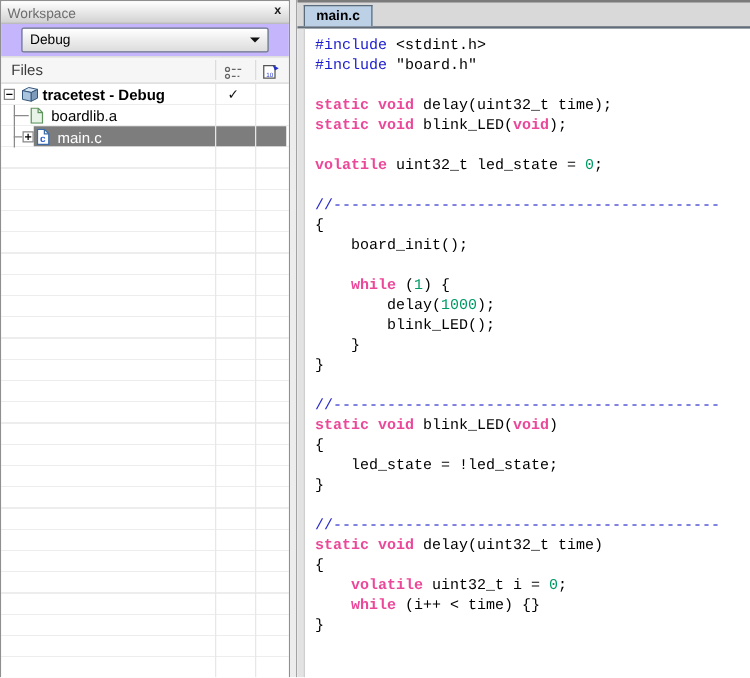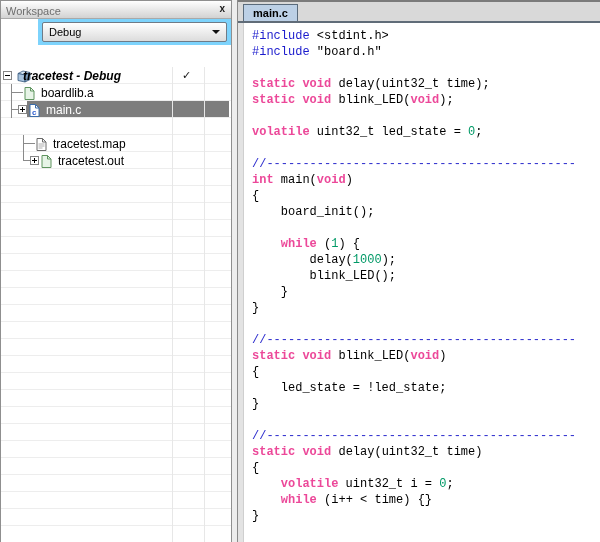--- a/index.html
+++ b/index.html
@@ -6,21 +6,21 @@
   .app{position:relative;width:600px;height:542px;overflow:hidden;
        font-family:"Liberation Sans",sans-serif;background:#fff;}
 
   
   .workspace-panel{position:absolute;left:0;top:0;width:232px;height:542px;
     box-sizing:border-box;border:1px solid #8f8f8f;border-bottom:none;background:#fff;}
   .panel-titlebar{height:17px;background:linear-gradient(#ffffff,#d2d2d2);
     border-bottom:1px solid #a9a9a9;position:relative;}
   .panel-title{font-size:11px;color:#6e6e6e;padding-left:5px;line-height:17px;}
   .panel-close{position:absolute;right:6px;top:2px;font-size:10px;font-weight:bold;color:#1a1a1a;cursor:default;}
-  .combo-row{height:26px;box-sizing:border-box;padding:3px 4px;background:#7dd3fc;margin-left:37px;}
+  .combo-row{height:26px;box-sizing:border-box;padding:3px 16px;background:#c4b5fd;}
   .combo{position:relative;height:20px;box-sizing:border-box;border:1px solid #6f7b87;border-radius:2px;
     background:linear-gradient(#ffffff,#dcdcdc);font-size:11px;line-height:18px;padding-left:6px;color:#000;}
   .combo-arrow{position:absolute;right:6px;top:7px;width:0;height:0;
     border-left:4px solid transparent;border-right:4px solid transparent;border-top:4px solid #111;}
   .files-header{height:22px;box-sizing:border-box;background:#f6f6f6;border-top:1px solid #d8d8d8;
     border-bottom:1px solid #d4d4d4;position:relative;font-size:12px;color:#3a3a3a;line-height:21px;padding-left:8px;}
   .hdr-sep{position:absolute;top:2px;bottom:2px;width:1px;background:#dcdcdc;}
   .hdr-icon{position:absolute;top:4px;}
 
   .tree{position:absolute;left:0;right:0;top:66px;bottom:0;overflow:hidden;
@@ -72,29 +72,49 @@
     <div class="panel-titlebar">
       <span class="panel-title">Workspace</span>
       <span class="panel-close">x</span>
     </div>
     <div class="combo-row">
       <div class="combo">
         <span>Debug</span>
         <span class="combo-arrow"></span>
       </div>
     </div>
+    <div class="files-header">
+      <span>Files</span>
+      <span class="hdr-sep" style="left:171px"></span>
+      <span class="hdr-sep" style="left:203px"></span>
+      <span class="hdr-icon" style="left:178px">
+        <svg width="15" height="12">
+            <circle cx="3" cy="3.5" r="1.6" fill="none" stroke="#666" stroke-width="1"></circle>
+            <path d="M6.5 3.5h7.5" stroke="#666" stroke-width="1" stroke-dasharray="3 1.5"></path>
+            <circle cx="3" cy="9" r="1.6" fill="none" stroke="#666" stroke-width="1"></circle>
+            <path d="M6.5 9h6" stroke="#666" stroke-width="1" stroke-dasharray="3 1.5"></path>
+          </svg>
+      </span>
+      <span class="hdr-icon" style="left:209px">
+        <svg width="15" height="13">
+            <rect x="1" y="1.5" width="9" height="10" fill="#fff" stroke="#555"></rect>
+            <path d="M8 1l5 2.5-3 1.8z" fill="#2230c8"></path>
+            <text x="3" y="10.6" font-size="5" fill="#2233cc" font-family="Liberation Sans,sans-serif">10</text>
+          </svg>
+      </span>
+    </div>
     <div class="tree" id="tree">
         <div class="tree-row" style="top: 0px;">
           <div class="expand-box" style="left: 2px;"></div>
           <span class="tree-icon" style="left: 16px;"><svg width="14" height="13">
               <polygon points="1,3.5 6,1 13,2.5 8,5" fill="#d7e6f4" stroke="#34567a" stroke-width="0.8"></polygon>
               <polygon points="1,3.5 8,5 8,12 1,10.5" fill="#a9c4de" stroke="#34567a" stroke-width="0.8"></polygon>
               <polygon points="8,5 13,2.5 13,9.5 8,12" fill="#7e9cba" stroke="#34567a" stroke-width="0.8"></polygon>
             </svg></span>
-          <span class="tree-label bold" style="left: 22px; font-style: italic;">tracetest - Debug</span>
+          <span class="tree-label bold" style="left: 33px;">tracetest - Debug</span>
           <span class="check">✓</span>
         </div>
         <div class="tree-row" style="top: 17px;">
           <div class="vline" style="left: 10px; top: 0px; height: 17px;"></div>
           <div class="hline" style="left: 10px; width: 12px;"></div>
           <span class="tree-icon" style="left: 23px;"><svg width="11" height="13">
               <path d="M1 .5h5.5L10 4v8.5H1z" fill="#e7f4e7" stroke="#5f945f"></path>
               <path d="M6.5 .5V4H10" fill="none" stroke="#5f945f"></path>
             </svg></span>
           <span class="tree-label" style="left: 40px;">boardlib.a</span>
@@ -103,40 +123,20 @@
           <div class="sel-bar" style="left: 26px; width: 202px;"></div>
           <div class="vline" style="left: 10px; top: 0px; height: 17px;"></div>
           <div class="hline" style="left: 10px; width: 7px;"></div>
           <div class="expand-box plus" style="left: 17px;"></div>
           <span class="tree-icon" style="left: 28px;"><svg width="11" height="13">
               <path d="M1 .5h5.5L10 4v8.5H1z" fill="#fff" stroke="#3c6ca8"></path>
               <path d="M6.5 .5V4H10" fill="none" stroke="#3c6ca8"></path>
               <text x="3" y="10.5" font-size="8" font-weight="bold" fill="#2f5fd0" font-family="Liberation Sans,sans-serif">c</text>
             </svg></span>
           <span class="tree-label sel" style="left: 45px;">main.c</span>
-        </div>
-        <div class="tree-row" style="top: 68px;">
-          <div class="vline" style="left: 22px; top: 0px; height: 17px;"></div>
-          <div class="hline" style="left: 22px; width: 12px;"></div>
-          <span class="tree-icon" style="left: 35px;"><svg width="11" height="13">
-              <path d="M1 .5h5.5L10 4v8.5H1z" fill="#fff" stroke="#6b6b6b"></path>
-              <path d="M6.5 .5V4H10" fill="none" stroke="#6b6b6b"></path>
-              <path d="M2.5 6h6M2.5 8h6M2.5 10h4" stroke="#9a9a9a" stroke-width="0.8"></path>
-            </svg></span>
-          <span class="tree-label" style="left: 52px;">tracetest.map</span>
-        </div>
-        <div class="tree-row" style="top: 85px;">
-          <div class="vline" style="left: 22px; top: 0px; height: 9px;"></div>
-          <div class="hline" style="left: 22px; width: 7px;"></div>
-          <div class="expand-box plus" style="left: 29px;"></div>
-          <span class="tree-icon" style="left: 40px;"><svg width="11" height="13">
-              <path d="M1 .5h5.5L10 4v8.5H1z" fill="#e7f4e7" stroke="#5f945f"></path>
-              <path d="M6.5 .5V4H10" fill="none" stroke="#5f945f"></path>
-            </svg></span>
-          <span class="tree-label" style="left: 57px;">tracetest.out</span>
         </div>
         <div class="col-line" style="left: 171px;"></div>
         <div class="col-line" style="left: 203px;"></div>
       </div>
   </div>
 
   <div class="splitter"></div>
 
   <div class="editor">
     <div class="tabbar">
@@ -147,21 +147,20 @@
       <div class="code" id="code">
           <div class="code-line"><span class="tok-pre">#include</span><span class="tok-p"> &lt;stdint.h&gt;</span></div>
           <div class="code-line"><span class="tok-pre">#include</span><span class="tok-p"> "board.h"</span></div>
           <div class="code-line">&nbsp;</div>
           <div class="code-line"><span class="tok-k">static</span><span class="tok-p"> </span><span class="tok-k">void</span><span class="tok-p"> delay(uint32_t time);</span></div>
           <div class="code-line"><span class="tok-k">static</span><span class="tok-p"> </span><span class="tok-k">void</span><span class="tok-p"> blink_LED(</span><span class="tok-k">void</span><span class="tok-p">);</span></div>
           <div class="code-line">&nbsp;</div>
           <div class="code-line"><span class="tok-k">volatile</span><span class="tok-p"> uint32_t led_state = </span><span class="tok-n">0</span><span class="tok-p">;</span></div>
           <div class="code-line">&nbsp;</div>
           <div class="code-line"><span class="tok-c">//-------------------------------------------</span></div>
-          <div class="code-line"><span class="tok-k">int</span><span class="tok-p"> main(</span><span class="tok-k">void</span><span class="tok-p">)</span></div>
           <div class="code-line"><span class="tok-p">{</span></div>
           <div class="code-line"><span class="tok-p">    board_init();</span></div>
           <div class="code-line">&nbsp;</div>
           <div class="code-line"><span class="tok-p">    </span><span class="tok-k">while</span><span class="tok-p"> (</span><span class="tok-n">1</span><span class="tok-p">) {</span></div>
           <div class="code-line"><span class="tok-p">        delay(</span><span class="tok-n">1000</span><span class="tok-p">);</span></div>
           <div class="code-line"><span class="tok-p">        blink_LED();</span></div>
           <div class="code-line"><span class="tok-p">    }</span></div>
           <div class="code-line"><span class="tok-p">}</span></div>
           <div class="code-line">&nbsp;</div>
           <div class="code-line"><span class="tok-c">//-------------------------------------------</span></div>

